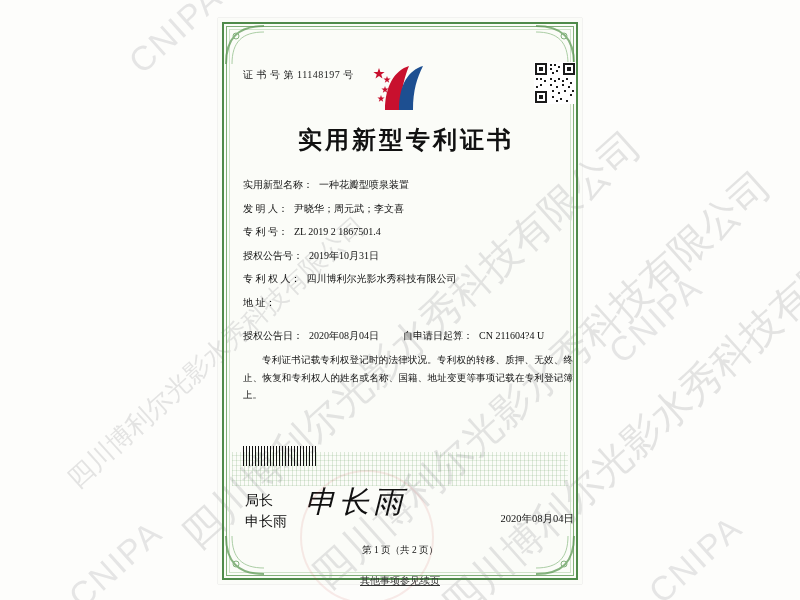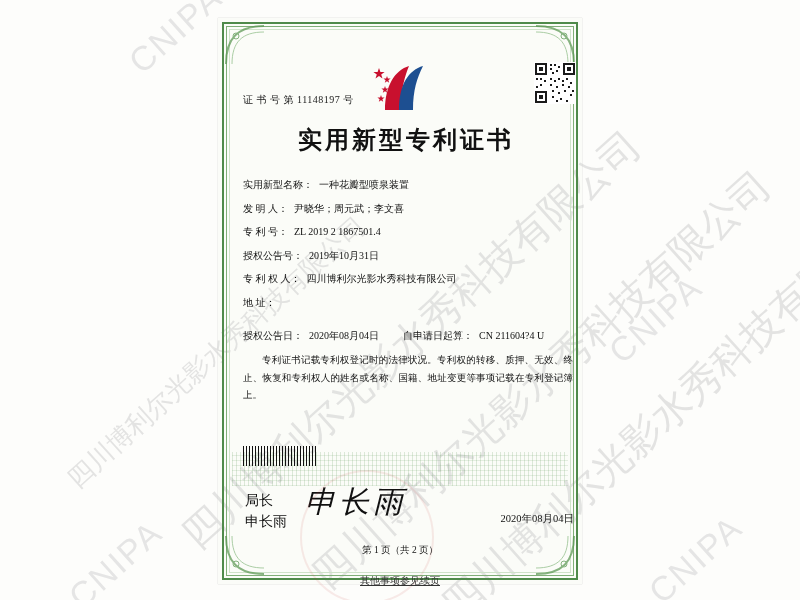--- a/index.html
+++ b/index.html
@@ -63,21 +63,21 @@
     font-family:"Liberation Sans", sans-serif;font-size:34px;letter-spacing:2px;
   }
   .wmc1{left:120px;top:10px;transform:rotate(-42deg);}
   .wmc2{left:600px;top:300px;transform:rotate(-42deg);}
   .wmc3{left:640px;top:540px;transform:rotate(-42deg);}
   .wmc4{left:60px;top:545px;transform:rotate(-42deg);}
 
   
   .cert-no{
     position:absolute;left:243px;top:68px;
-    font-size:10px;color:#1b1b1b;letter-spacing:.5px;margin-top:25px;
+    font-size:10px;color:#1b1b1b;letter-spacing:.5px;
   }
   .qr-inner{
     position:absolute;right:224px;top:62px;width:42px;height:42px;
   }
   
   .emblem{
     position:absolute;left:50%;top:62px;transform:translateX(-50%);
     width:70px;height:52px;
   }
   .title{

